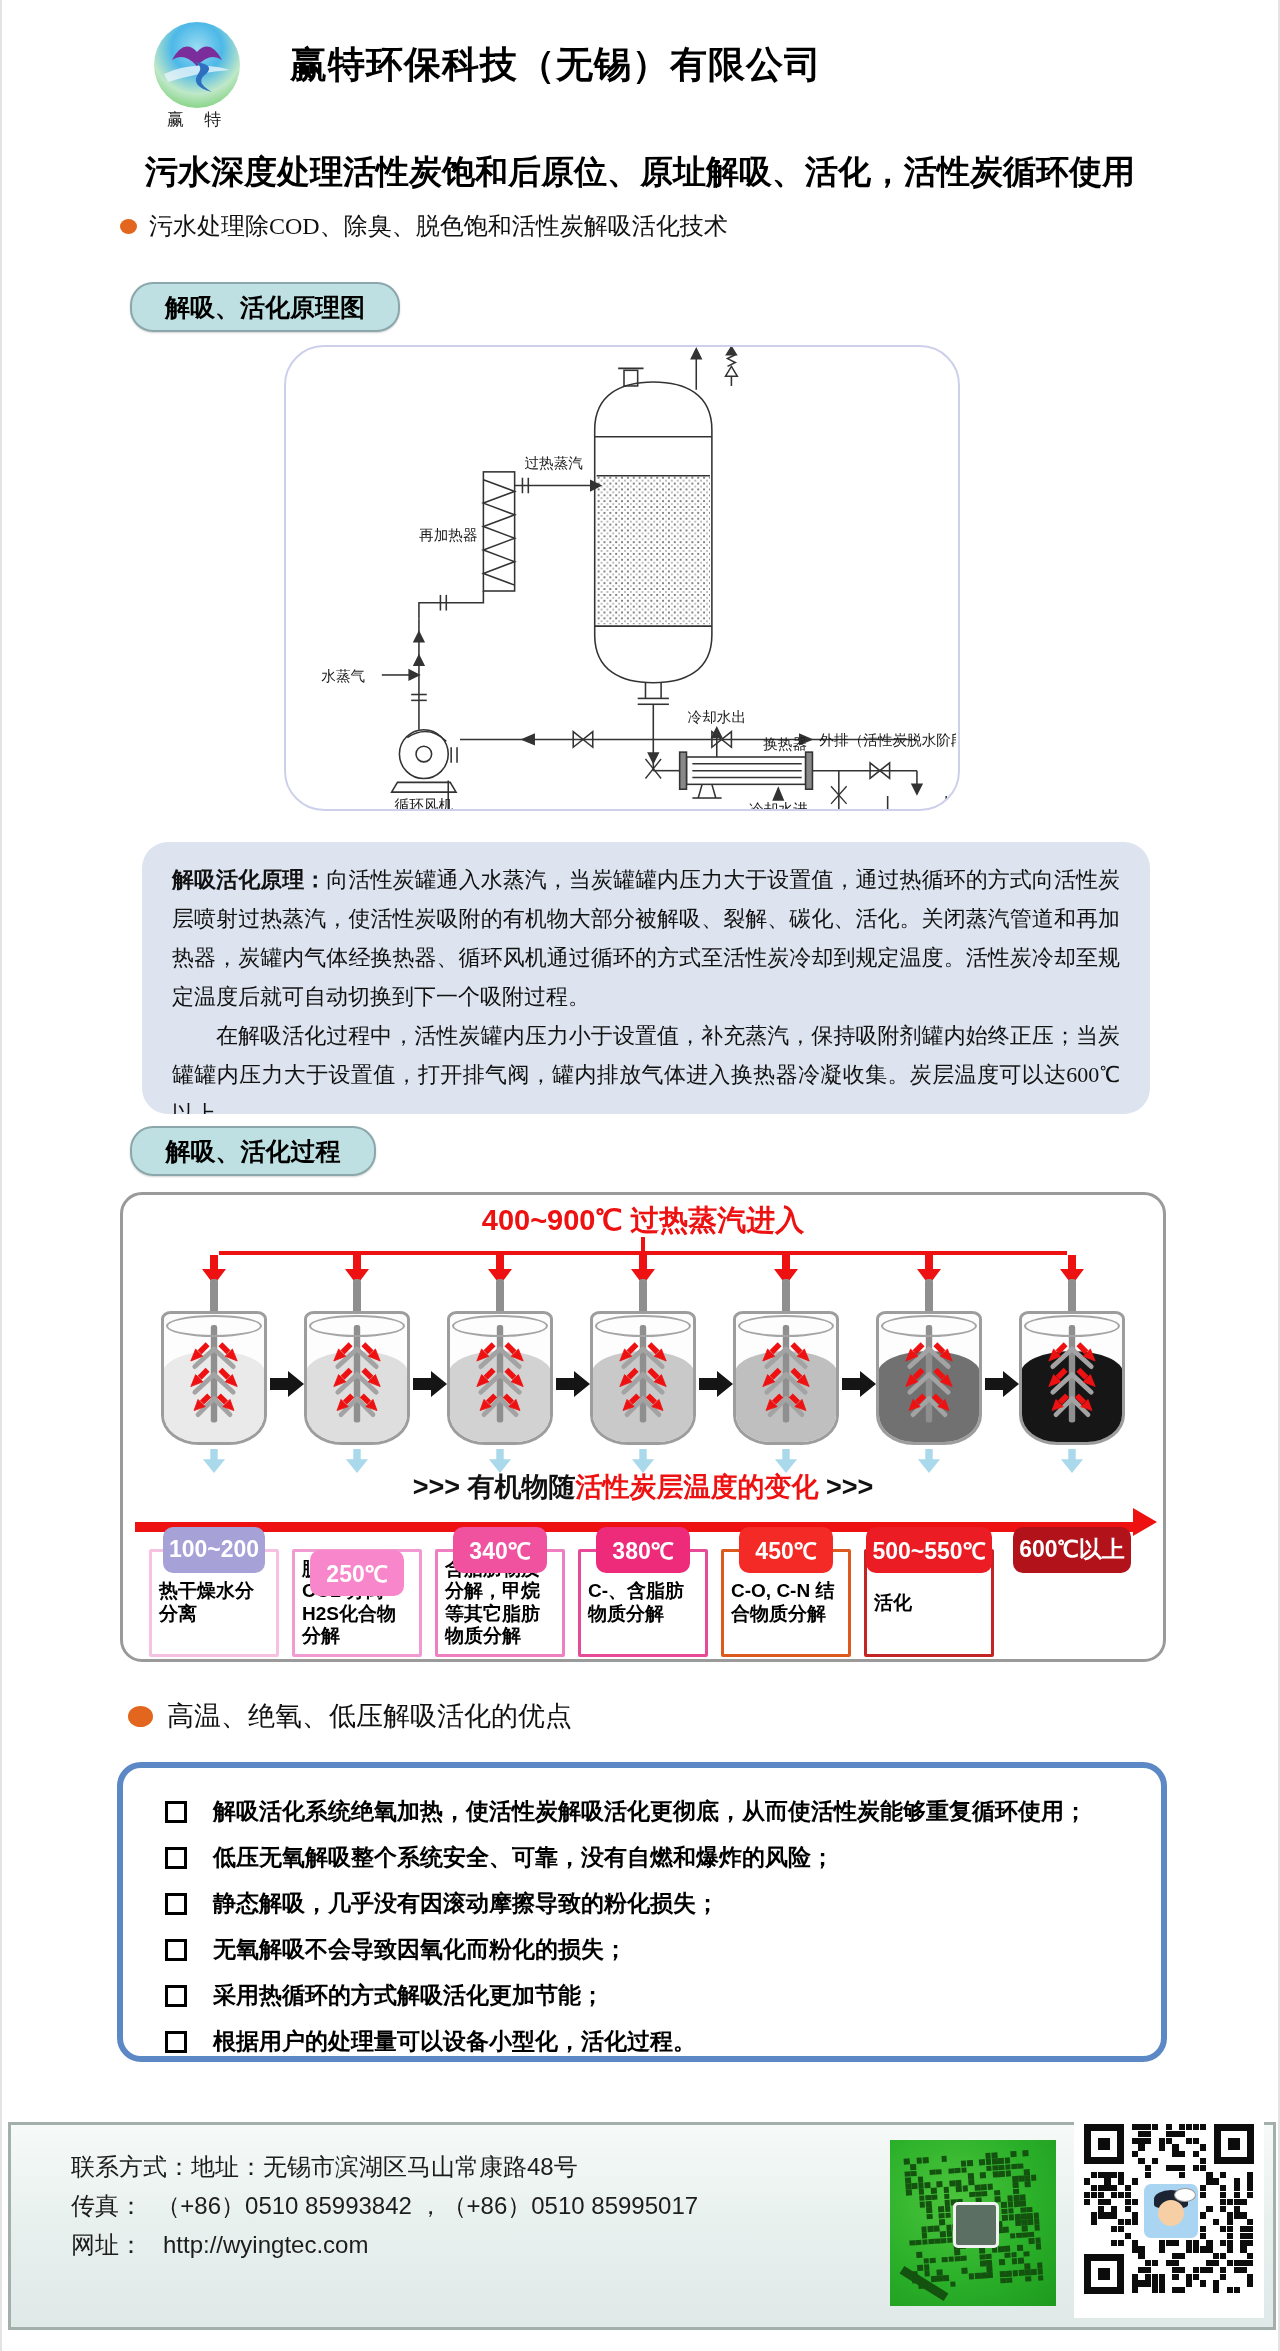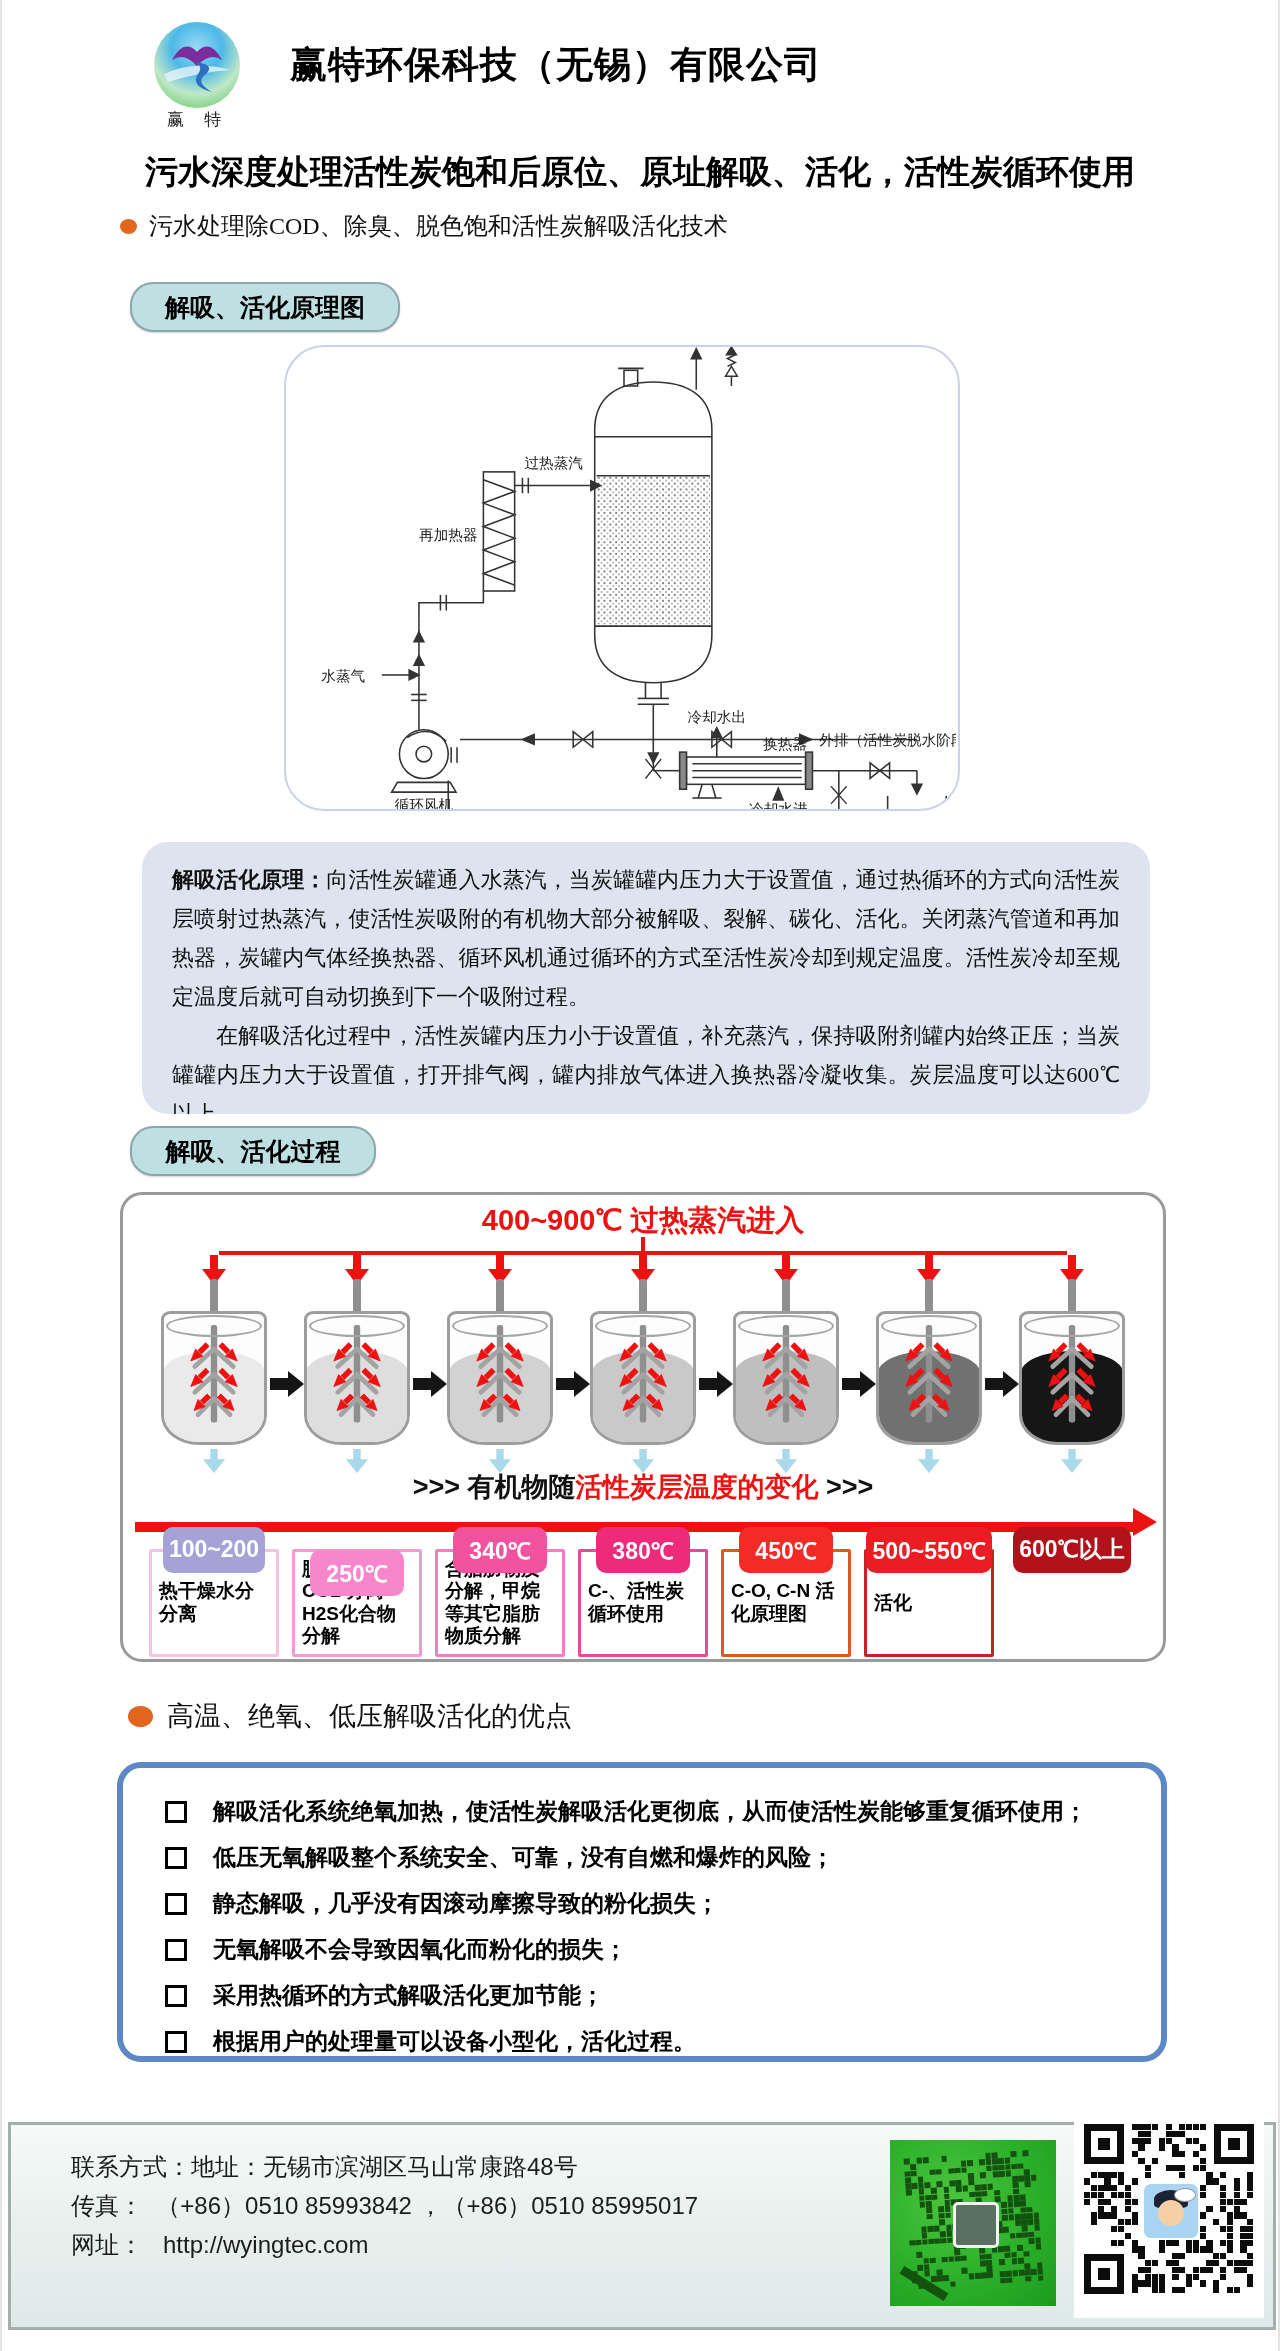--- a/index.html
+++ b/index.html
@@ -443,22 +443,22 @@
       <div class="temp-badge" style="background: rgb(238, 42, 123);">380℃</div>
       <div class="temp-badge" style="background: rgb(243, 42, 38);">450℃</div>
       <div class="temp-badge" style="background: rgb(235, 28, 36);">500~550℃</div>
       <div class="temp-badge" style="background: rgb(178, 19, 26);">600℃以上</div>
     </div>
 
     <div class="seven stage-row">
       <div class="stage-box" style="border-color: rgb(245, 195, 225);">热干燥水分分离</div>
       <div class="stage-box" style="border-color: rgb(242, 154, 210);">脱氧, 脱硫 CO2 分离 H2S化合物分解</div>
       <div class="stage-box" style="border-color: rgb(238, 127, 192);">含脂肪物质分解，甲烷等其它脂肪物质分解</div>
-      <div class="stage-box" style="border-color: rgb(231, 74, 150);">C-、活性炭循环使用</div>
-      <div class="stage-box" style="border-color: rgb(221, 90, 30);">C-O, C-N 活化原理图</div>
+      <div class="stage-box" style="border-color: rgb(231, 74, 150);">C-、含脂肪物质分解</div>
+      <div class="stage-box" style="border-color: rgb(221, 90, 30);">C-O, C-N 结合物质分解</div>
       <div class="stage-box" style="border-color: rgb(195, 36, 36);">活化</div>
     </div>
   </div>
 
   <div class="abs adv-head-row">
     <span class="dot-orange2"></span>
     <span class="adv-heading">高温、绝氧、低压解吸活化的优点</span>
   </div>
   <div class="abs adv-box">
     <div class="adv-item">

